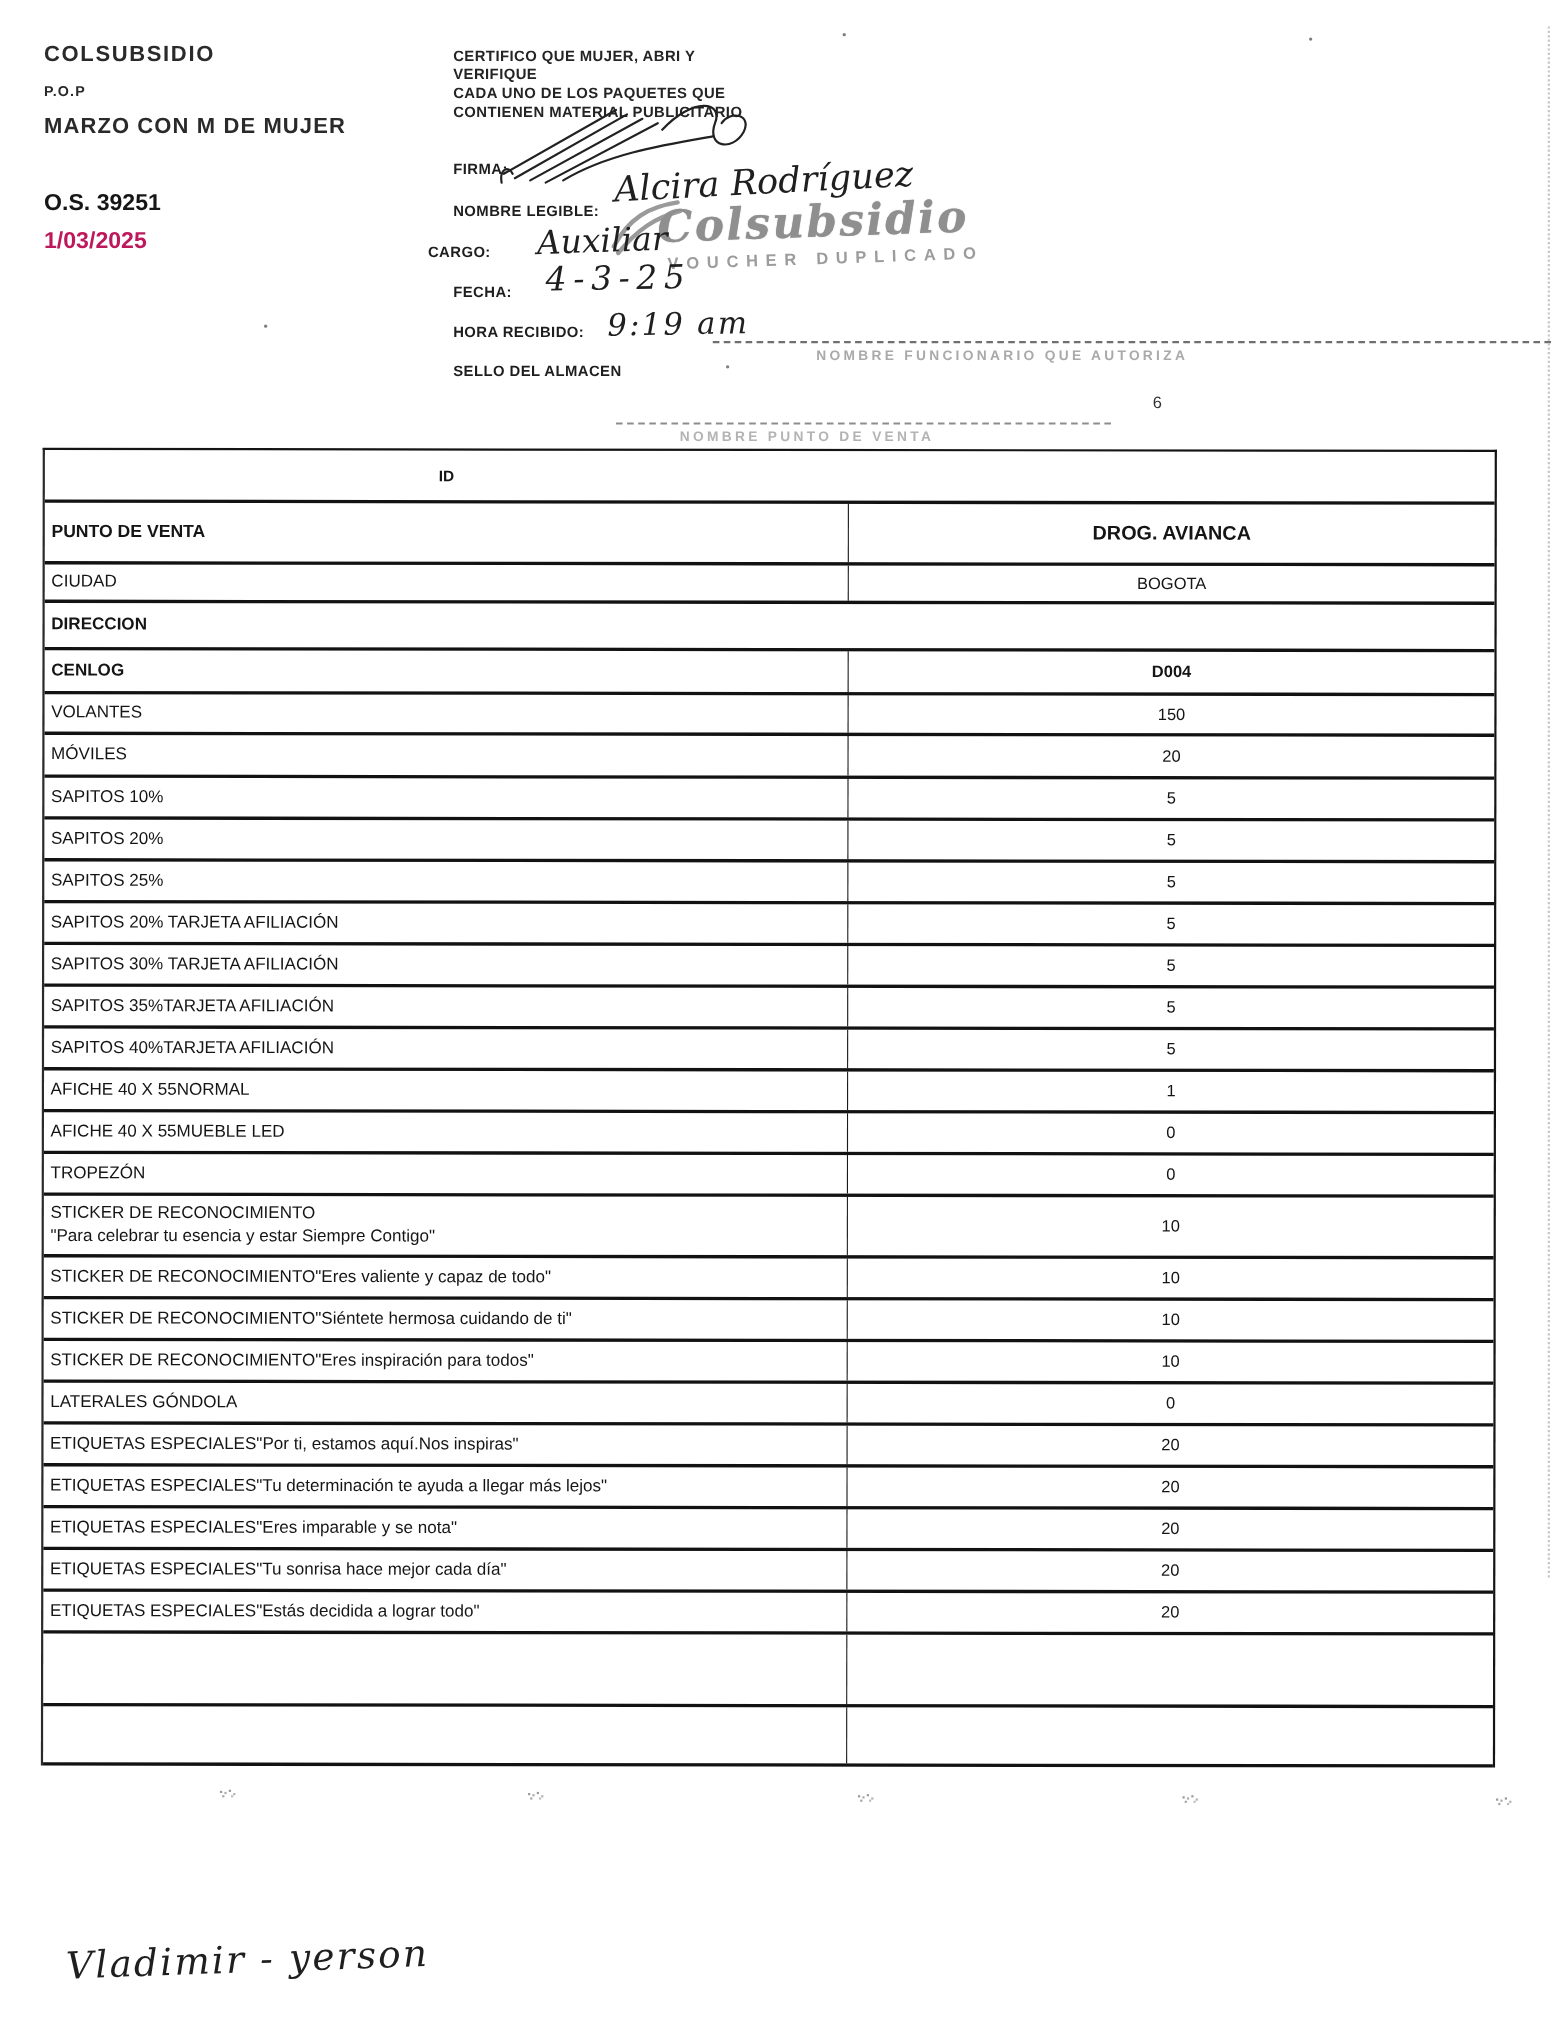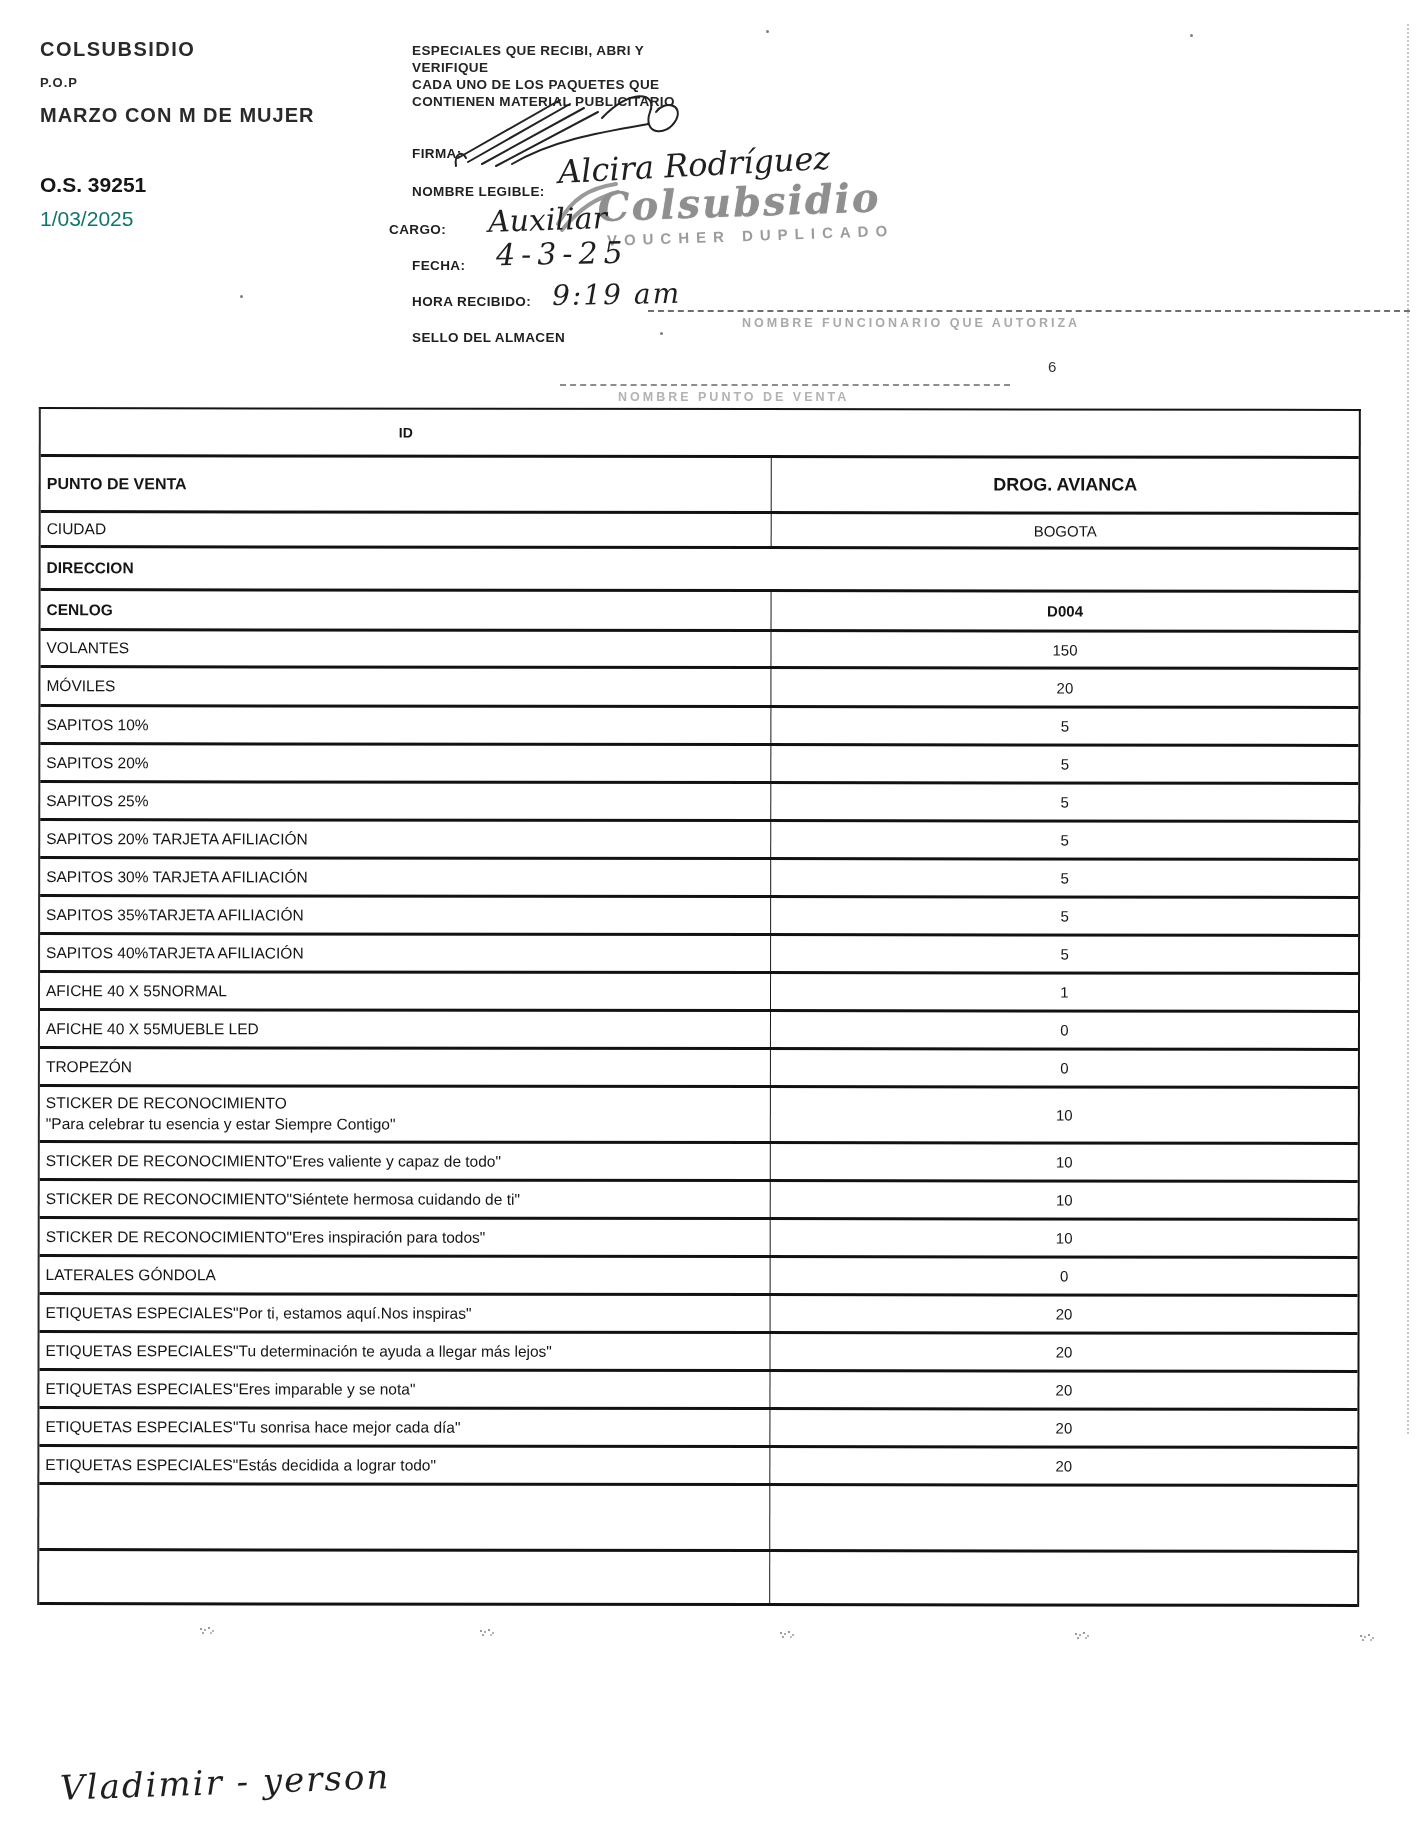--- a/index.html
+++ b/index.html
@@ -7,21 +7,21 @@
     position:relative;width:1420px;height:1834px;background:#ffffff;
     margin:0 auto;overflow:hidden;
     font-family:"Liberation Sans",sans-serif;color:#1c1c1c;
   }
   
   .hdr-left{position:absolute;left:40px;top:38px;width:360px;}
   .hdr-left .l1{font-size:20px;font-weight:600;letter-spacing:1.5px;color:#2a2a2a;}
   .hdr-left .l2{font-size:13px;font-weight:600;letter-spacing:1px;margin-top:14px;color:#2a2a2a;}
   .hdr-left .l3{font-size:20px;font-weight:600;letter-spacing:1px;margin-top:14px;color:#2a2a2a;}
   .hdr-left .os{font-size:21px;font-weight:700;margin-top:46px;color:#161616;}
-  .hdr-left .dt{font-size:21px;font-weight:400;margin-top:10px;color:#0f766e;}
+  .hdr-left .dt{font-size:21px;font-weight:700;margin-top:10px;color:#be185d;}
   
   .cert-lines{position:absolute;left:412px;top:42px;font-size:13.5px;font-weight:600;
     line-height:17px;letter-spacing:.4px;color:#242424;}
   .flabel{position:absolute;font-size:13.5px;font-weight:700;letter-spacing:.4px;color:#1e1e1e;}
   .hand{font-family:"DejaVu Serif",serif;font-style:italic;color:#1f1f1f;white-space:nowrap;}
   .hw-name{position:absolute;left:558px;top:146px;font-size:32px;transform:rotate(-3deg);}
   .hw-cargo{position:absolute;left:488px;top:202px;font-size:30px;transform:rotate(-2deg);}
   .hw-fecha{position:absolute;left:496px;top:236px;font-size:30px;letter-spacing:6px;transform:rotate(-1deg);}
   .hw-hora{position:absolute;left:552px;top:278px;font-size:28px;letter-spacing:2px;transform:rotate(-1deg);}
   .sig-svg{position:absolute;left:452px;top:80px;}
@@ -69,21 +69,21 @@
 
   <div class="hdr-left">
     <div class="l1">COLSUBSIDIO</div>
     <div class="l2">P.O.P</div>
     <div class="l3">MARZO CON M DE MUJER</div>
     <div class="os">O.S. 39251</div>
     <div class="dt">1/03/2025</div>
   </div>
 
   <div class="cert-lines">
-    <div>ESPECIALES QUE RECIBI, ABRI Y</div>
+    <div>CERTIFICO QUE MUJER, ABRI Y</div>
     <div>VERIFIQUE</div>
     <div>CADA  UNO DE LOS PAQUETES QUE</div>
     <div>CONTIENEN MATERIAL PUBLICITARIO</div>
   </div>
 
   <div class="flabel" style="left:412px;top:146px;">FIRMA:</div>
   <svg class="sig-svg" width="260" height="90" viewBox="0 0 260 90">
     <g fill="none" stroke="#222" stroke-width="2" stroke-linecap="round">
       <path d="M6,78 L108,20"></path>
       <path d="M16,82 L118,24"></path>

